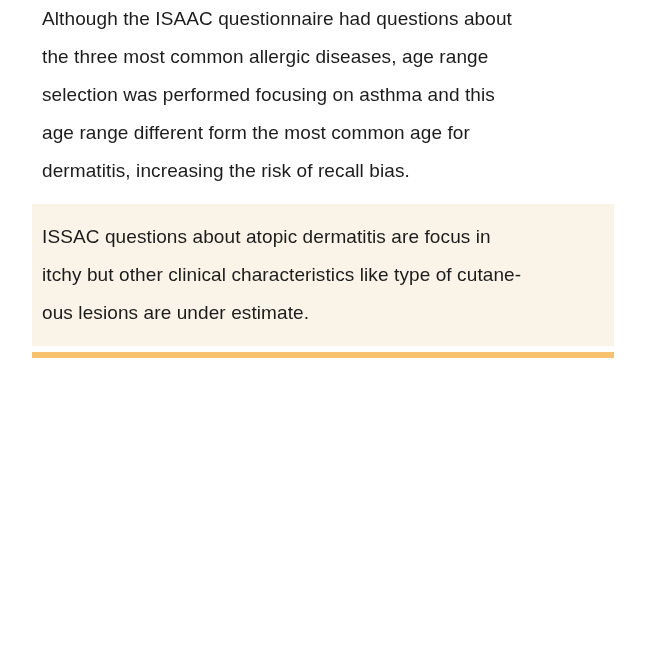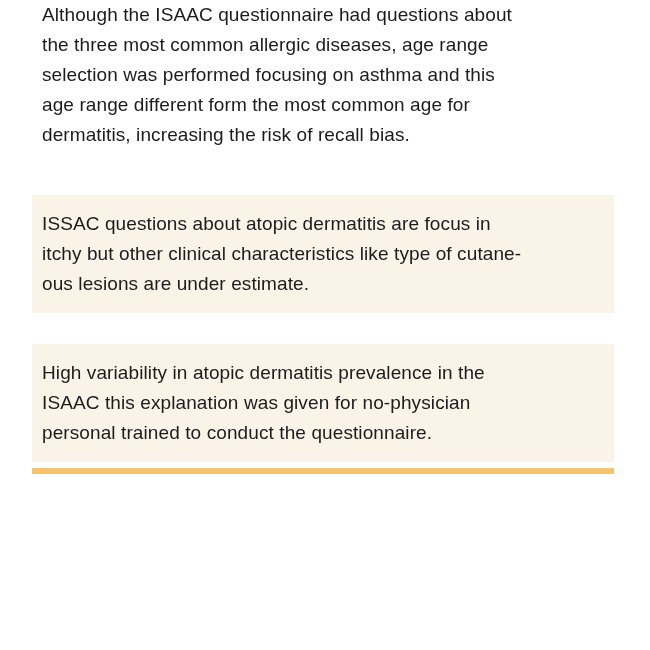--- a/index.html
+++ b/index.html
@@ -22,48 +22,44 @@
   }
   .table-wrap {
     position: absolute;
     left: 32px;
     top: 0;
     width: 582px;
   }
   .row {
     padding: 14px 10px;
     font-size: 19px;
-    line-height: 30px;
+    line-height: 38px;
     color: var(--text, #1c1c1c);
     white-space: pre-line;
     letter-spacing: 0.1px;
   }
   .row:first-child {
     padding-top: 0;
   }
   .row.highlighted {
     background: var(--row-highlight, #faf3e8);
-    margin-top: 31px;
   }
   .bottom-rule {
     margin-top: 6px;
     height: 6px;
     width: 582px;
     background: var(--bottom-border, #f6c26d);
   }
 </style>
 </head>
 <body>
 
 <div class="table-wrap">
   <div class="row">Although the ISAAC questionnaire had questions about
 the three most common allergic diseases, age range
 selection was performed focusing on asthma and this
 age range different form the most common age for
 dermatitis, increasing the risk of recall bias.</div>
   <div class="row highlighted">ISSAC questions about atopic dermatitis are focus in
 itchy but other clinical characteristics like type of cutane-
 ous lesions are under estimate.</div>
-  <div class="row highlighted">High variability in atopic dermatitis prevalence in the
-ISAAC this explanation was given for no-physician
-personal trained to conduct the questionnaire.</div>
   <div class="bottom-rule"></div>
 </div>
 
 </body></html>

